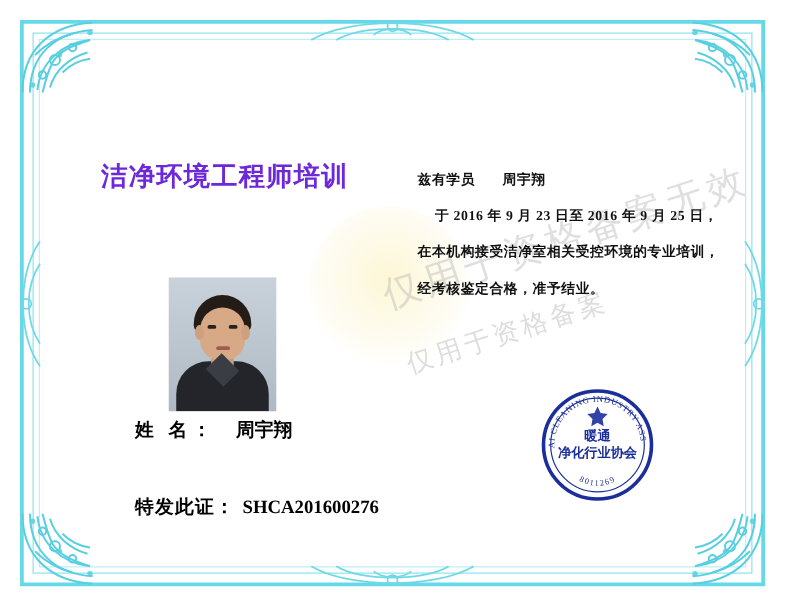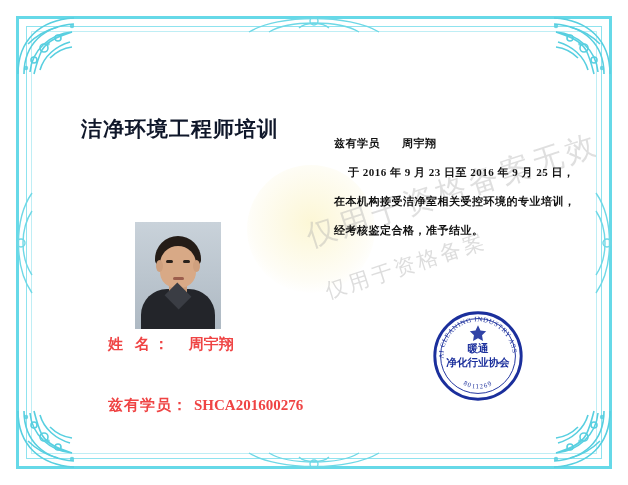--- a/index.html
+++ b/index.html
@@ -99,24 +99,24 @@
     transform: rotate(-18deg);
     white-space: nowrap;
     font-family: "Liberation Serif", serif;
     pointer-events: none;
   }
 
   
   .title-block {
     position: absolute;
     left: 70px;
-    top: 115px;
+    top: 127px;
     width: 220px;
     text-align: center;
-    color: #0f172a;
+    color: #6d28d9;
     font-weight: bold;
     font-size: 21px;
     line-height: 1.35;
     letter-spacing: 1px;
   }
   .title-line2 { letter-spacing: 2px; }
 
   .photo {
     position: absolute;
     left: 135px;
@@ -161,21 +161,21 @@
     position: absolute;
     left: 33px; bottom: 24px;
     width: 20px; height: 18px;
     background: #3a3d44;
     transform: rotate(45deg);
   }
 
   .field-row {
     position: absolute;
     font-size: 15px;
-    color: #ef4444;
+    color: #000000;
     font-weight: bold;
     white-space: nowrap;
   }
   .field-name { left: 108px; top: 335px; letter-spacing: 4px; }
   .field-name .val { margin-left: 16px; letter-spacing: 0; }
   .field-certno { left: 108px; top: 396px; letter-spacing: 1px; }
   .field-certno .val { margin-left: 6px; letter-spacing: 0; }
 
   
   .rb {
@@ -356,21 +356,21 @@
     <div class="eye-l"></div>
     <div class="eye-r"></div>
     <div class="mouth"></div>
     <div class="collar"></div>
   </div>
 
   <div class="field-row field-name">
     <span>姓 名：</span><span class="val">周宇翔</span>
   </div>
   <div class="field-row field-certno">
-    <span>兹有学员：</span><span class="val">SHCA201600276</span>
+    <span>特发此证：</span><span class="val">SHCA201600276</span>
   </div>
 
   <div class="rb line-student">
     <span>兹有学员</span><span class="sname">周宇翔</span>
   </div>
   <div class="rb line-p1">于 2016 年 9 月 23 日至 2016 年 9 月 25 日，</div>
   <div class="rb line-p2">在本机构接受洁净室相关受控环境的专业培训，</div>
   <div class="rb line-p3">经考核鉴定合格，准予结业。</div>
 
 

